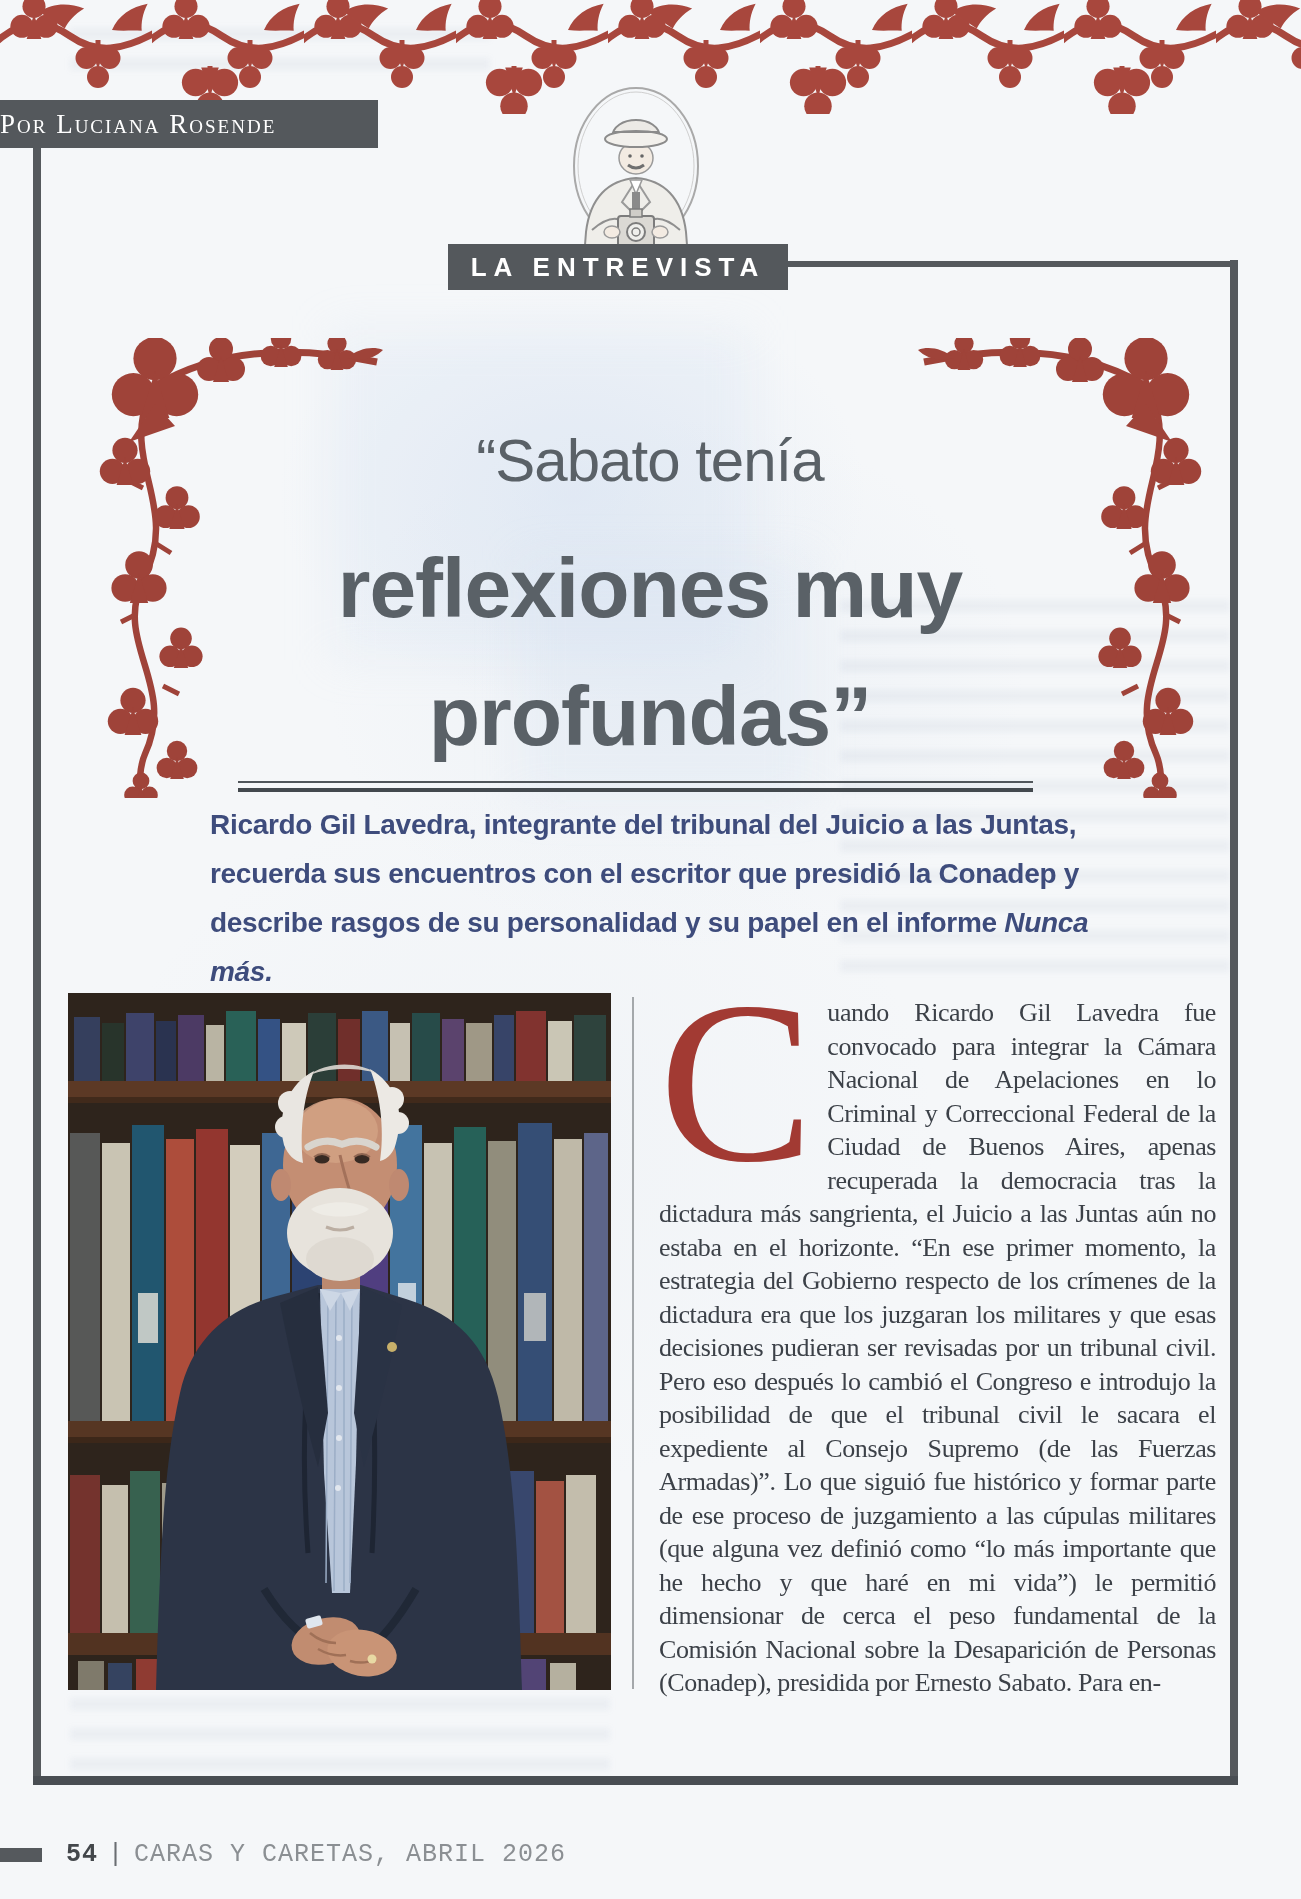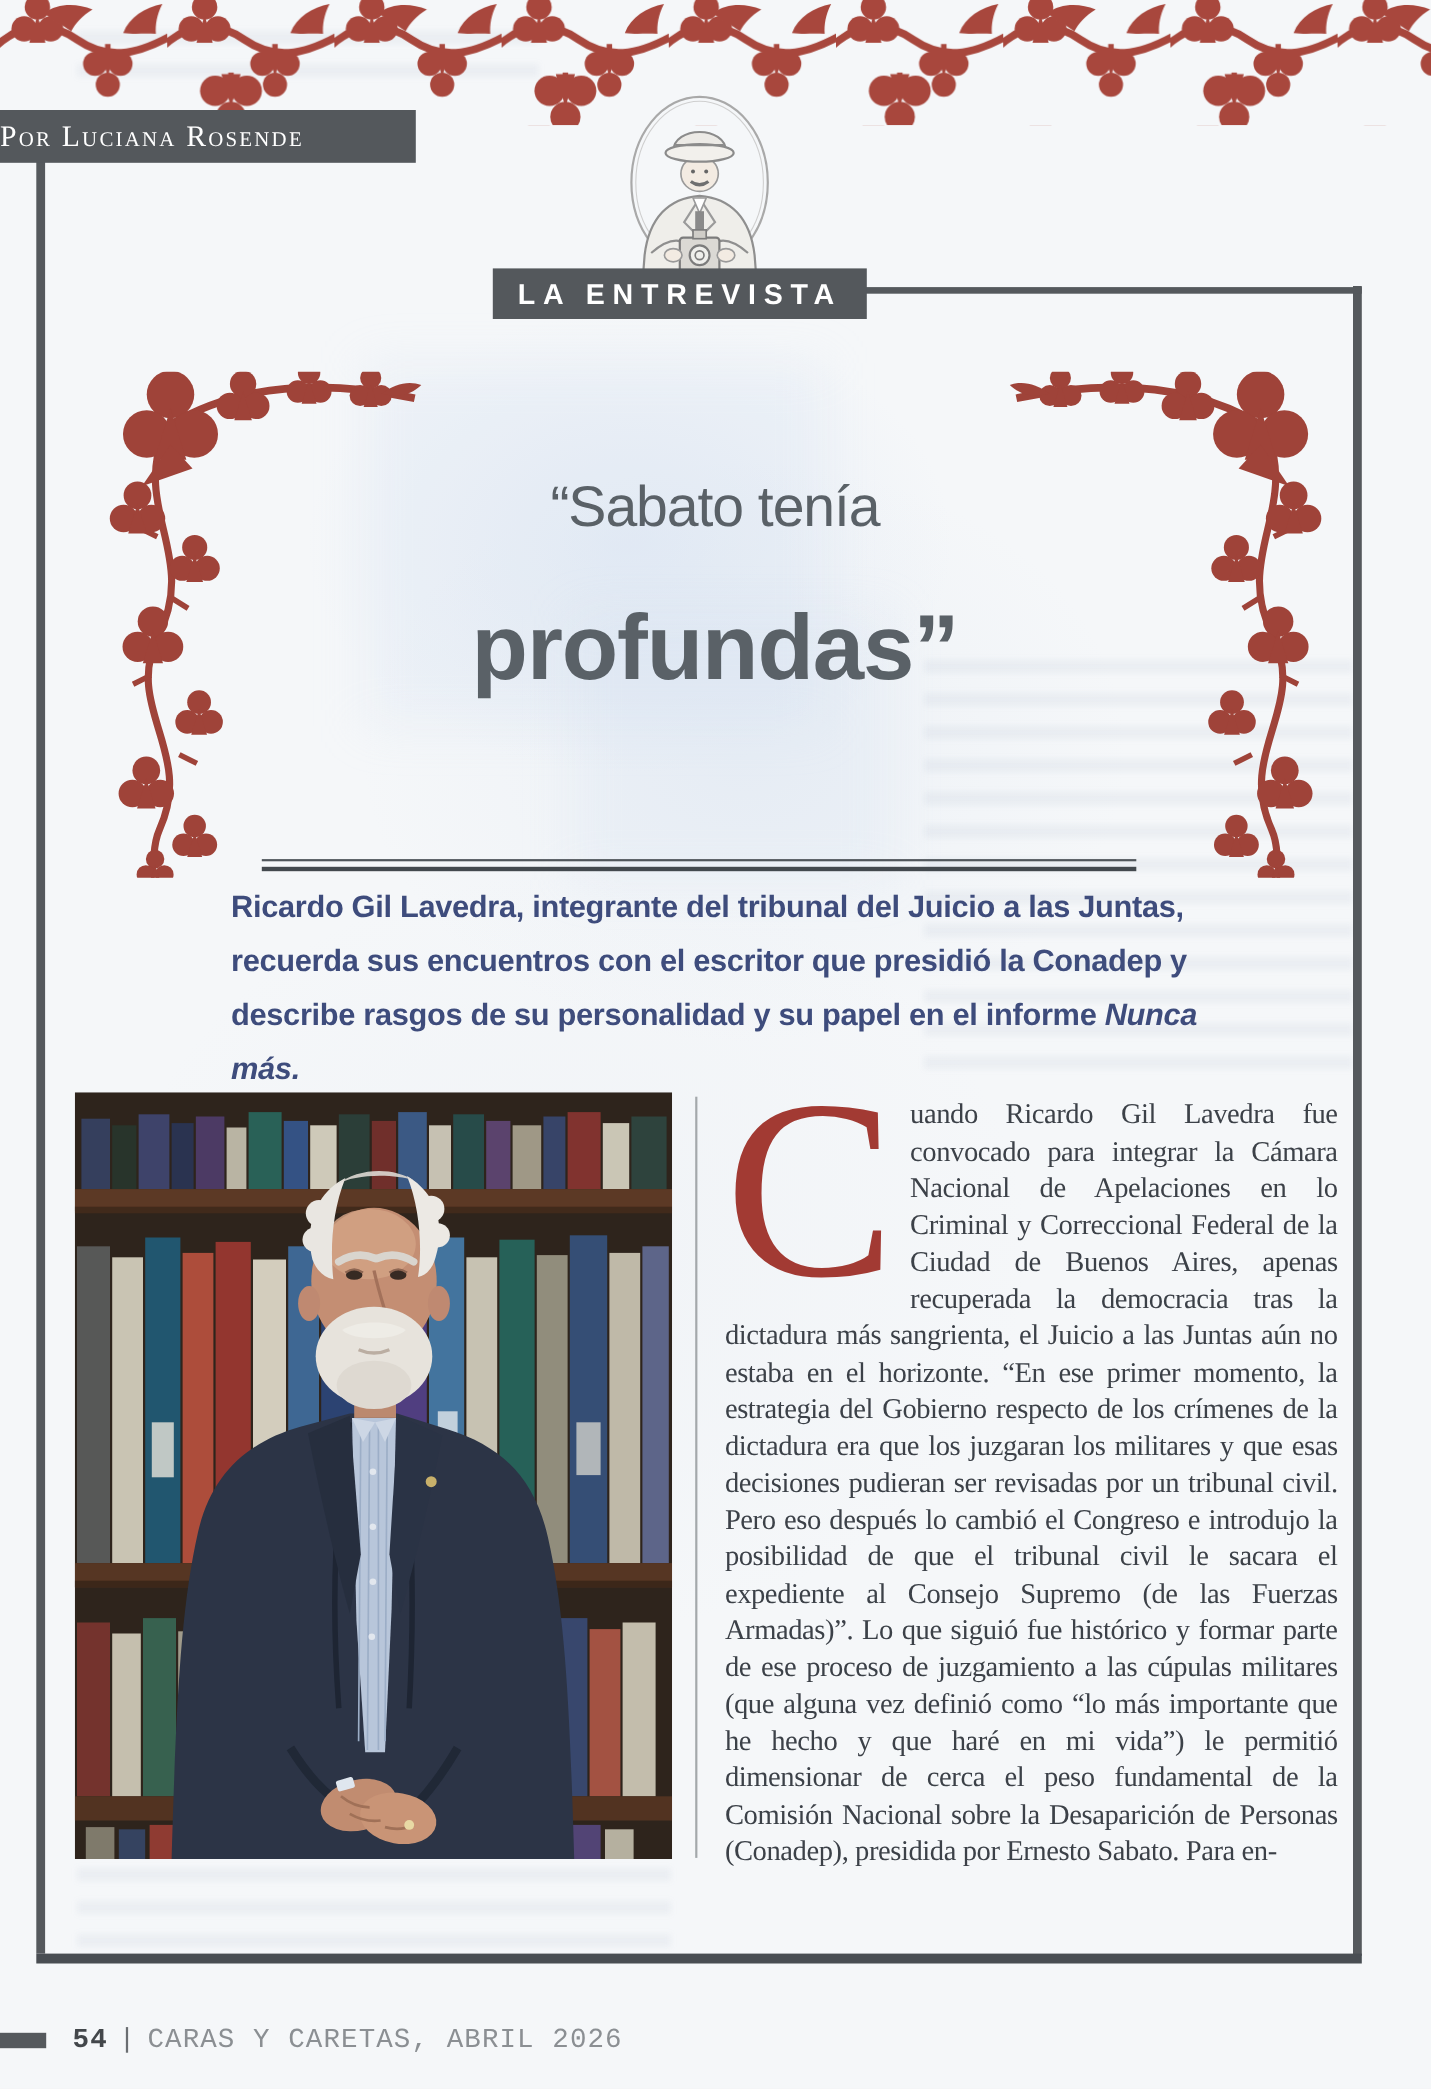--- a/index.html
+++ b/index.html
@@ -20,21 +20,21 @@
   
   .byline-box{left:0;top:100px;width:378px;height:48px;background:#54585c;color:#ffffff;
     display:flex;align-items:center;justify-content:flex-start;
     font-family:"Liberation Serif", serif;font-size:27px;font-variant:small-caps;letter-spacing:2px;}
   
   .section-box{left:448px;top:244px;width:340px;height:46px;background:#54585c;color:#fff;
     display:flex;align-items:center;justify-content:center;
     font-weight:700;font-size:26px;letter-spacing:7px;}
   
   .title{left:150px;top:398px;width:1000px;text-align:center;color:#5a6167;}
-  .title .l1{display:block;font-size:52px;font-weight:400;line-height:126px;letter-spacing:-1px;}
+  .title .l1{display:block;font-size:60px;font-weight:400;line-height:126px;letter-spacing:-1px;}
   .title .l2{display:block;font-size:84px;font-weight:700;line-height:128px;letter-spacing:-1px;}
   .title .l3{display:block;font-size:84px;font-weight:700;line-height:128px;letter-spacing:-1px;}
   
   .double-rule{left:238px;top:781px;width:795px;height:5px;
     border-top:2px solid #50565b;border-bottom:4px solid #43494e;}
   .lede{left:210px;top:800px;width:890px;margin:0;text-align:left;
     font-weight:700;font-size:28px;line-height:49px;color:#3e4c7c;letter-spacing:-0.3px;}
   .lede em{font-style:italic;}
   
   .photo{left:68px;top:993px;width:543px;height:697px;}
@@ -189,20 +189,21 @@
       <use href="#tfC" transform="translate(54,242) scale(1.15)"></use>
       <use href="#tfC" transform="translate(96,312) scale(0.9)"></use>
       <use href="#tfC" transform="translate(48,376) scale(1.05)"></use>
       <use href="#tfC" transform="translate(92,424) scale(0.85)"></use>
       <use href="#tfC" transform="translate(56,452) scale(0.7)"></use>
     </g>
   </svg>
 
   <h1 class="abs title" style="margin:0;">
     <span class="l1">“Sabato tenía</span>
+    <span class="l2">reflexiones muy</span>
     <span class="l3">profundas”</span>
   </h1>
 
   <div class="abs double-rule"></div>
   <p class="abs lede">
     <span>Ricardo Gil Lavedra, integrante del tribunal del Juicio a las Juntas, recuerda sus encuentros con el escritor que presidió la Conadep y describe rasgos de su personalidad y su papel en el informe </span><em>Nunca más.</em>
   </p>
 
   <svg class="abs photo" viewBox="0 0 543 697" aria-hidden="true">
     <rect width="543" height="697" fill="#241a10"></rect>

